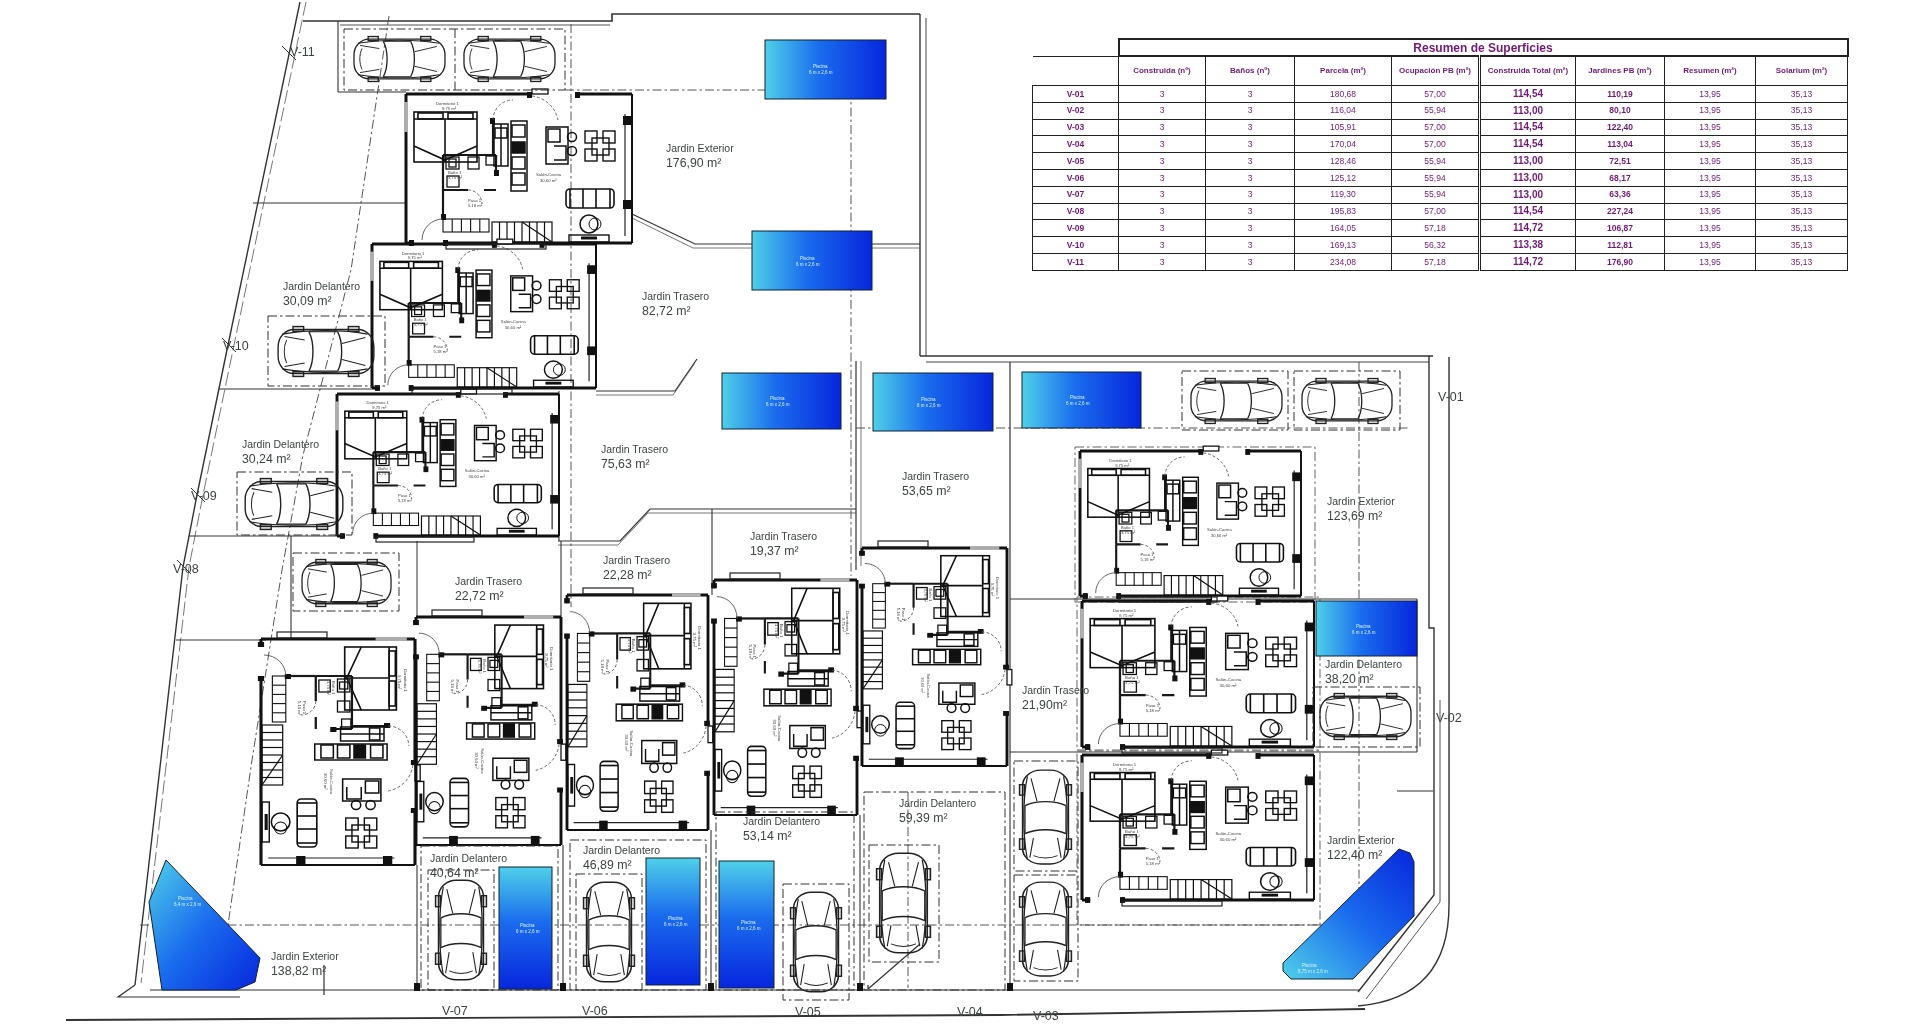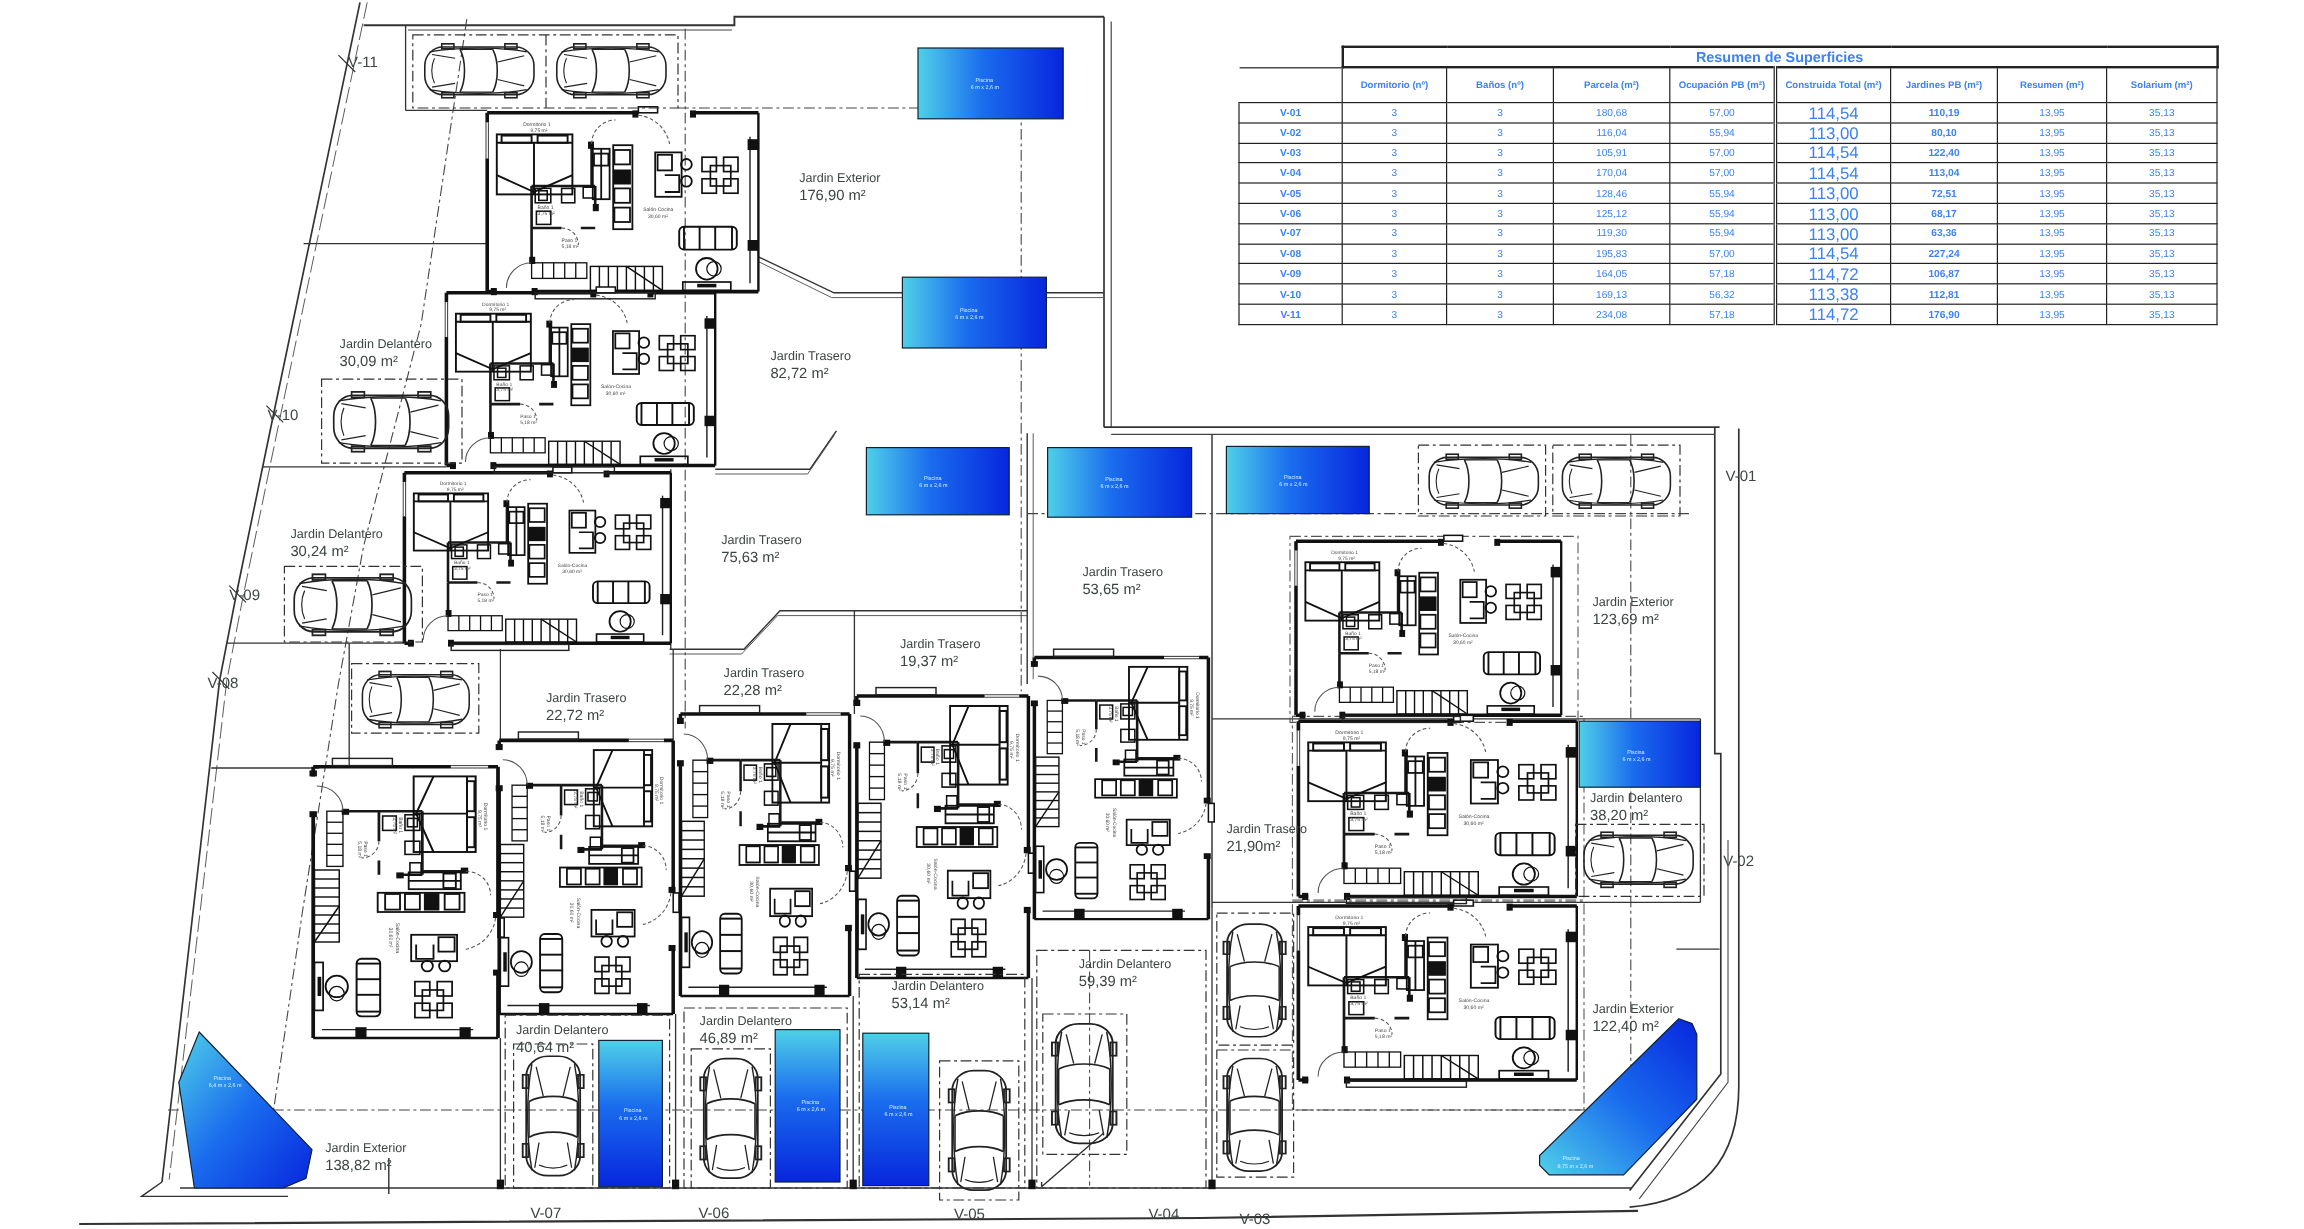--- a/index.html
+++ b/index.html
@@ -1,26 +1,26 @@
 <!DOCTYPE html>
 <html><head><meta charset="utf-8">
 <style>
 html,body{margin:0;padding:0;background:#fff;width:1920px;height:1024px;overflow:hidden;}
 #plan{position:absolute;left:0;top:0;}
 #resumen{position:absolute;left:1032px;top:38px;border-collapse:collapse;table-layout:fixed;
- font-family:"Liberation Sans",sans-serif;color:#3b82f6;}
+ font-family:"Liberation Sans",sans-serif;color:#701a75;}
 #resumen td{border:1px solid #222;text-align:center;vertical-align:middle;padding:0;
  font-size:8.5px;line-height:1;overflow:hidden;white-space:nowrap;}
 #resumen td.nb{border-top:none;border-left:none;background:#fff;}
 #resumen tr.title td{height:15px;}
 #resumen td.ttl{font-size:12px;font-weight:bold;border:2px solid #222;}
 #resumen tr.hdr td{height:28px;font-size:8px;font-weight:bold;}
 #resumen tr.data td{height:15.8px;}
 #resumen td.v{font-weight:bold;}
-#resumen td.ct{font-size:14px;font-weight:normal;border-left:3px double #222;}
+#resumen td.ct{font-size:10px;font-weight:bold;border-left:3px double #222;}
 #resumen td.jd{font-weight:bold;}
 #resumen tr.hdr td:nth-child(6){border-left:3px double #222;text-align:center;}
 #resumen td.h{font-weight:bold;}
 </style></head>
 <body>
 
 <div id="plan">
 <svg width="1920" height="1024" viewBox="0 0 1920 1024" font-family="Liberation Sans, sans-serif">
 <defs>
 <g id="villa">
@@ -535,21 +535,21 @@
       <col style="width:91px">
       <col style="width:92px">
     </colgroup>
 <tbody>
       <tr class="title">
         <td class="nb"></td>
         <td colspan="8" class="ttl">Resumen de Superficies</td>
       </tr>
 <tr class="hdr">
         <td class="nb"></td>
-        <td class="h">Dormitorio (nº)</td>
+        <td class="h">Construida (nº)</td>
         <td class="h">Baños (nº)</td>
         <td class="h">Parcela (m²)</td>
         <td class="h">Ocupación PB (m²)</td>
         <td class="h">Construida Total (m²)</td>
         <td class="h">Jardines PB (m²)</td>
         <td class="h">Resumen (m²)</td>
         <td class="h">Solarium (m²)</td>
       </tr>
 <tr class="data">
         <td class="v">V-01</td>

